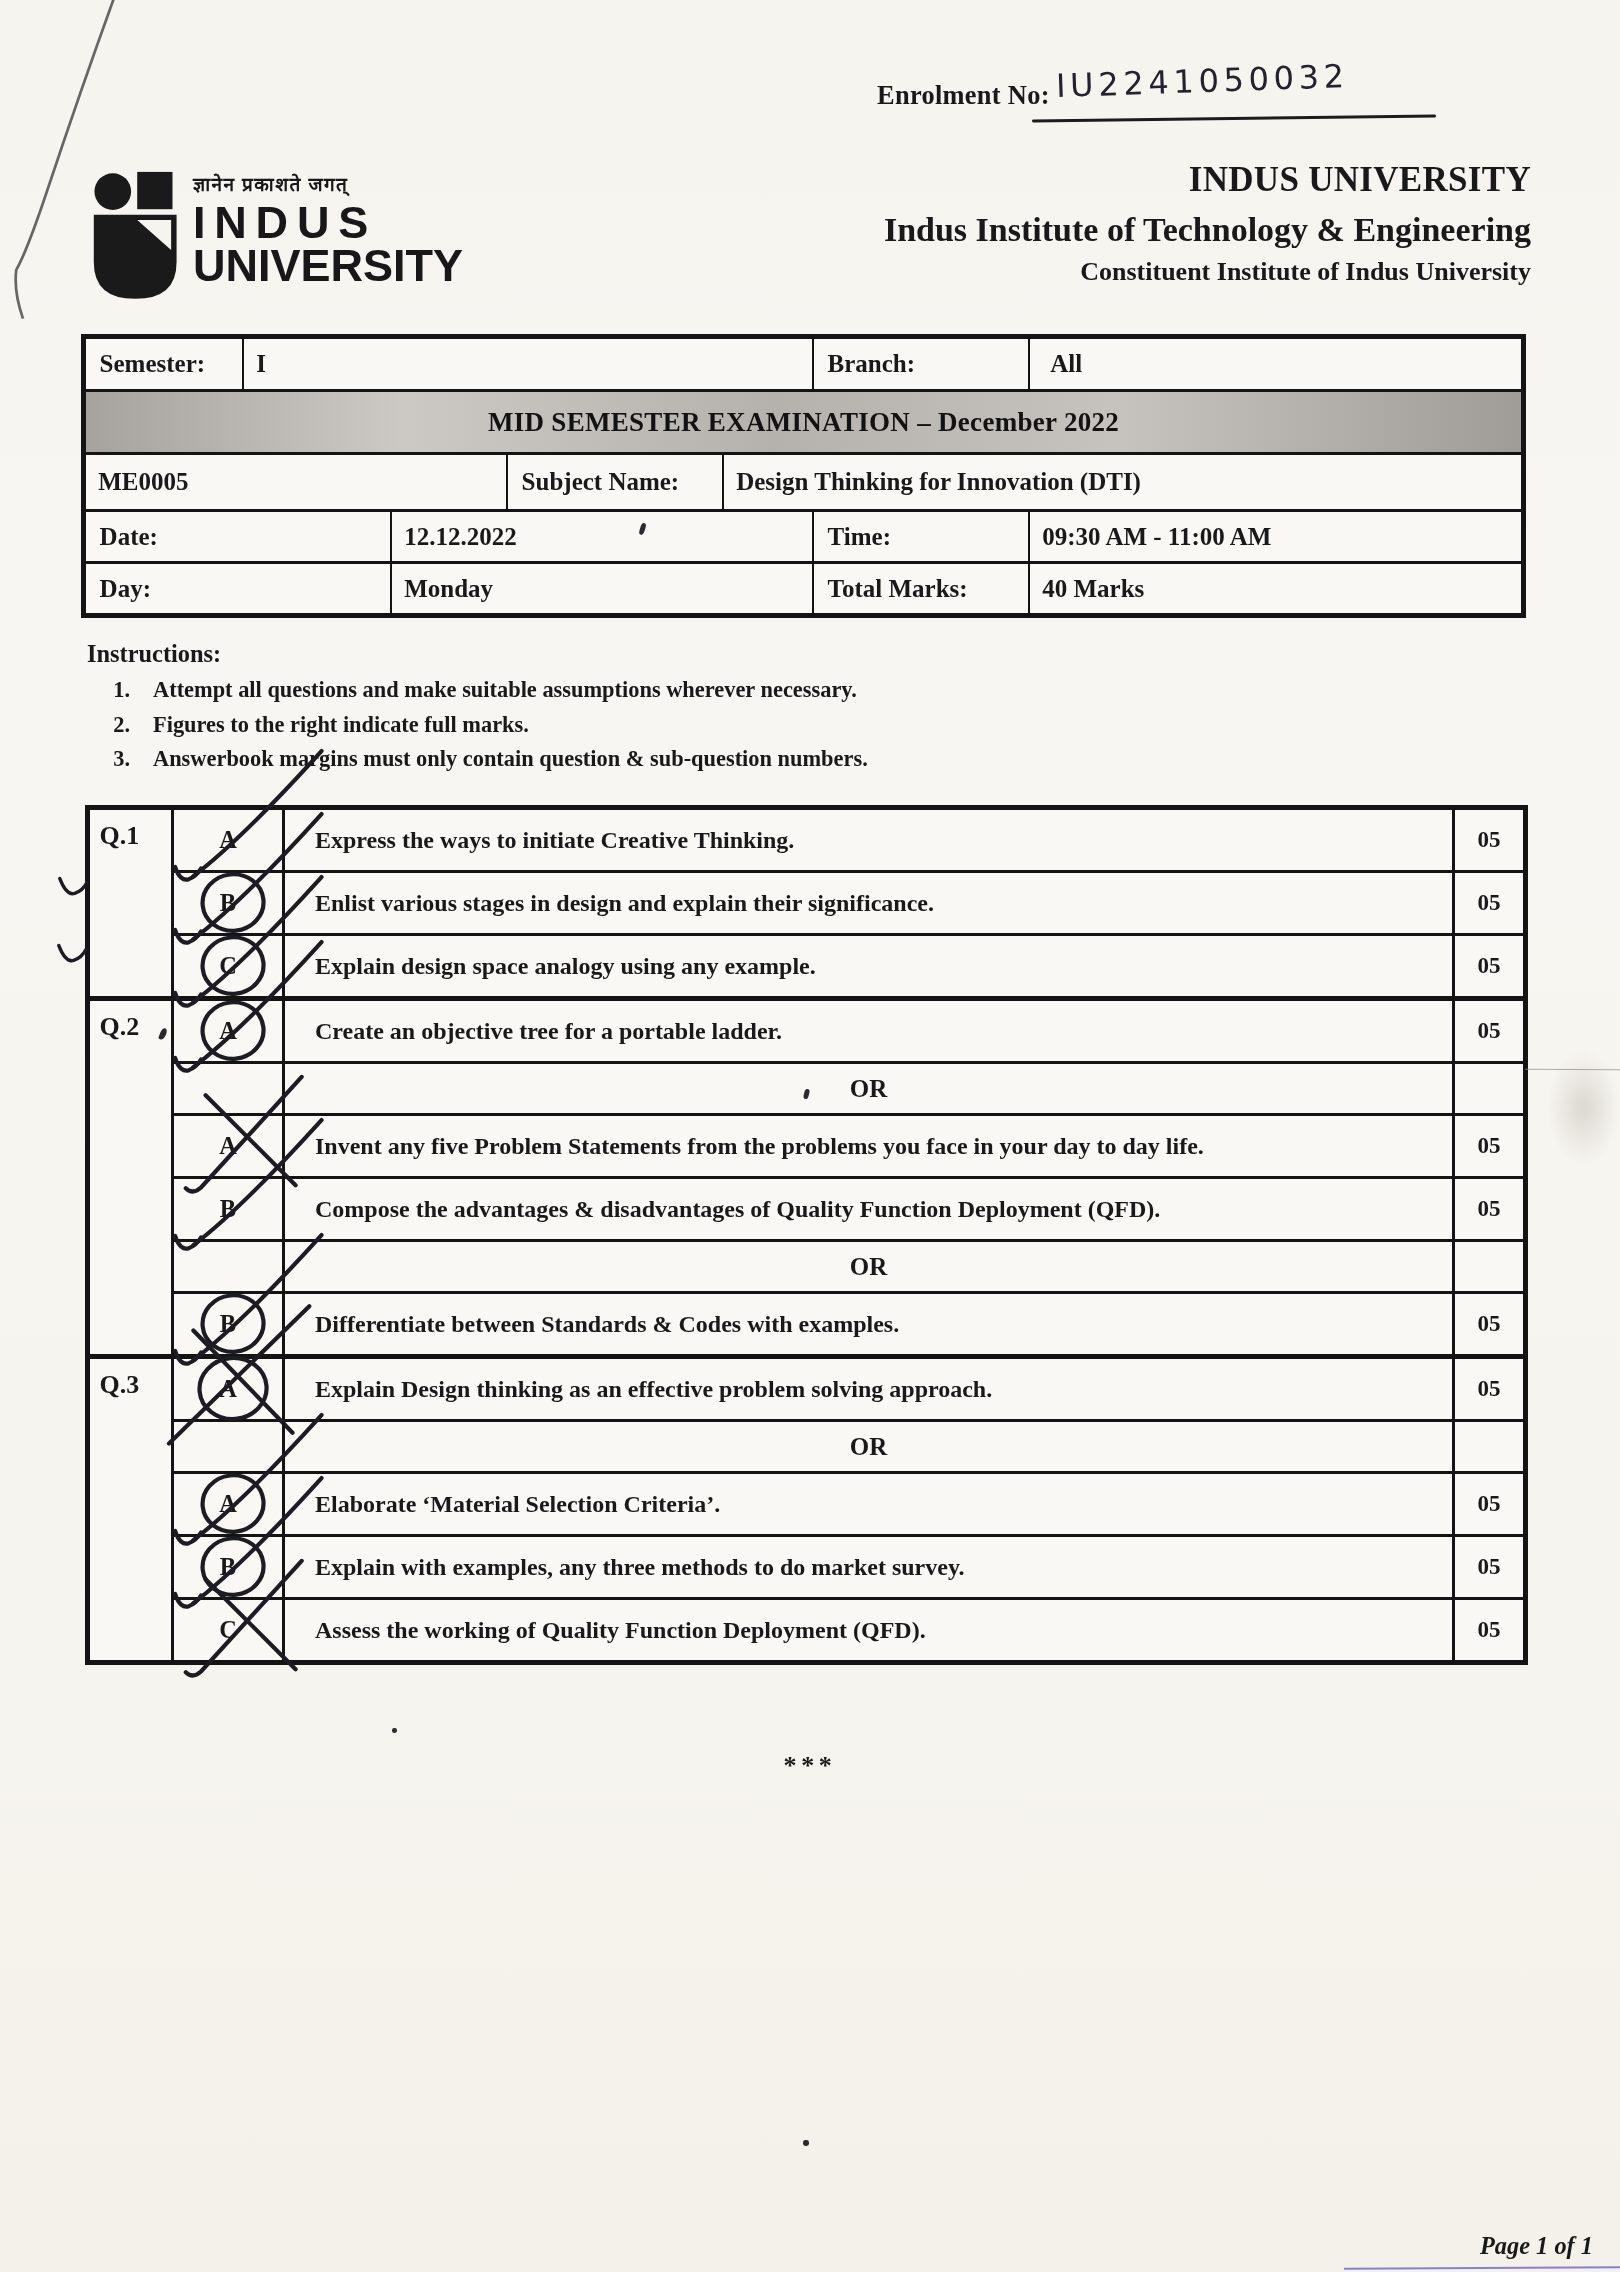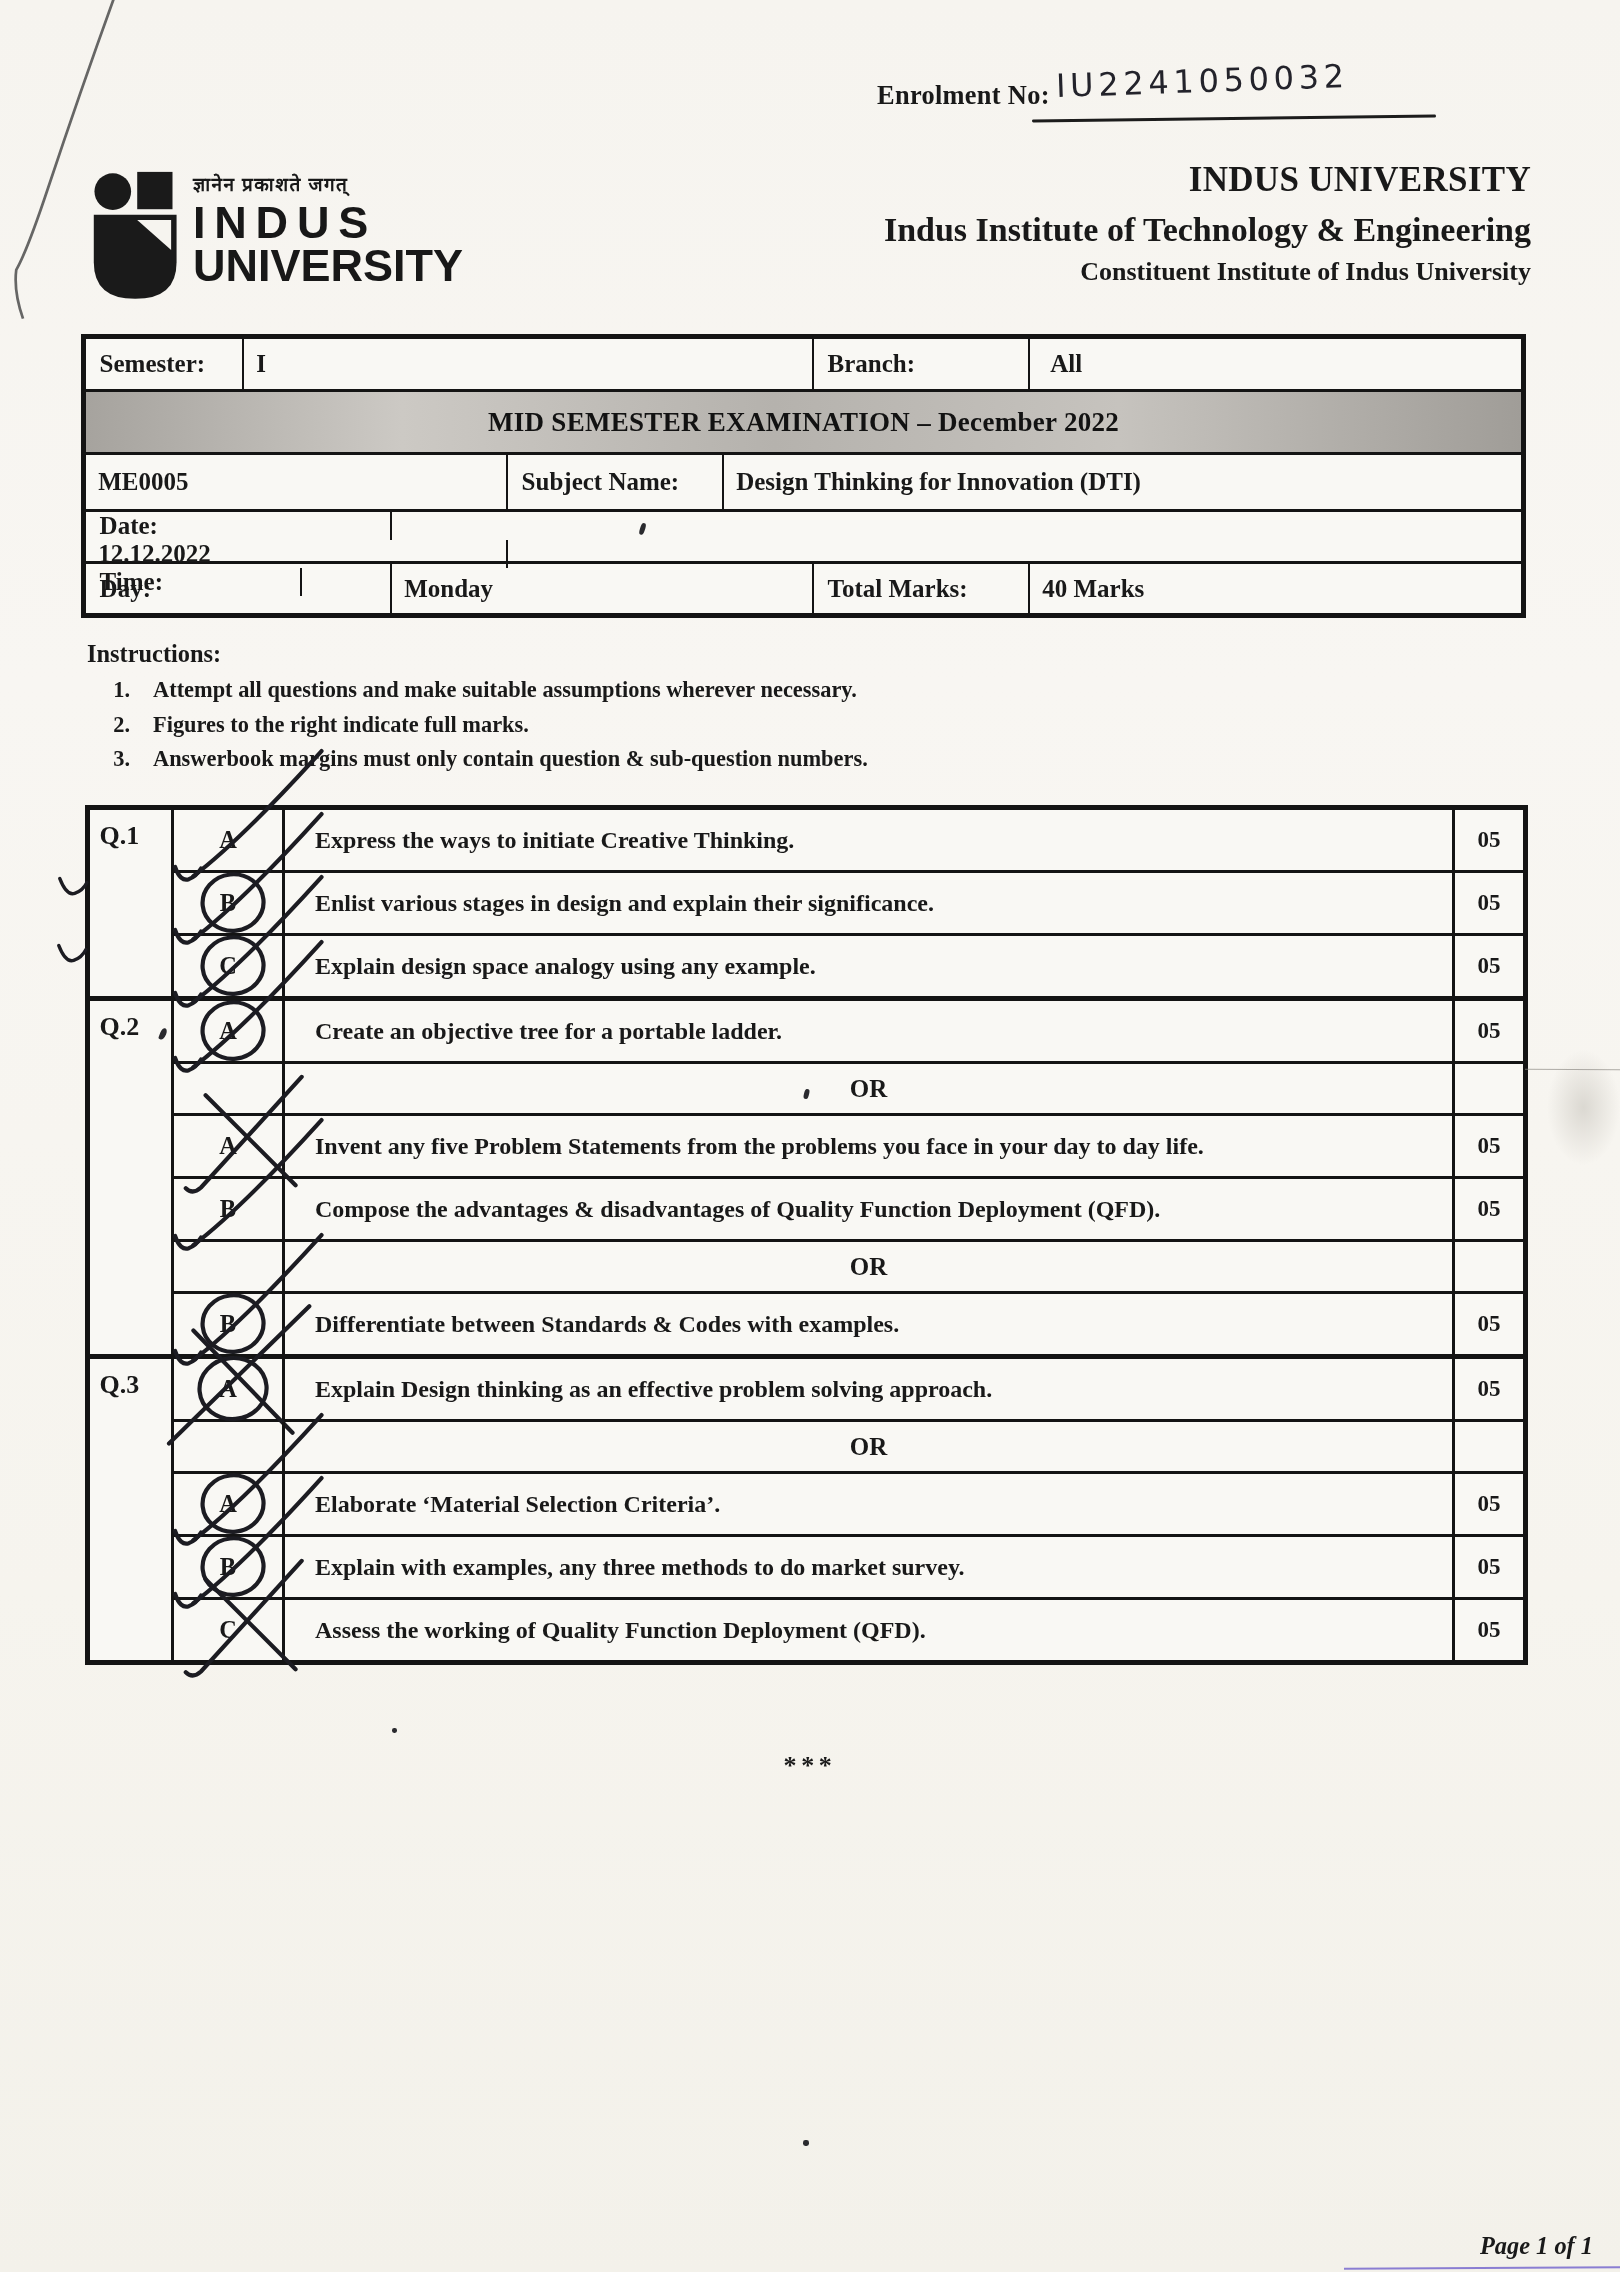--- a/index.html
+++ b/index.html
@@ -35,21 +35,21 @@
   .head-constituent{font-size:26px;font-weight:bold;margin-top:8.1px;}
 
   
   .info-table{left:81px;top:334px;width:1445px;border:5.4px solid #141414;box-sizing:border-box;background:#f9f8f4;}
   .i-row{display:flex;align-items:stretch;}
   .i-row + .i-row{border-top:3.4px solid #141414;}
   .i-cell{display:flex;align-items:center;box-sizing:border-box;font-weight:bold;font-size:25px;}
   .i-label{padding-left:13.6px;}
   .i-value{padding-left:12.2px;}
   .br{border-right:2.7px solid #141414;}
-  .r1{height:50px;} .r2{height:60px;} .r3{height:54px;} .r4{height:49px;flex-direction:column;} .r5{height:49px;}
+  .r1{height:50px;} .r2{height:60px;} .r3{height:54px;} .r4{height:49px;} .r5{height:49px;}
   .w-sem{width:158px;} .w-semv{width:570px;} .w-blbl{width:216px;} 
   .w-lbl{width:306px;} .w-val{width:422px;}
   .flex1{flex:1;}
   .banner{
     justify-content:center;width:100%;font-size:27px;letter-spacing:0.3px;
     background:linear-gradient(90deg,#a6a39e 0%,#ccc9c4 22%,#b5b2ad 48%,#c6c3be 72%,#a09d98 100%);
     color:#121212;
   }
 
   
@@ -127,20 +127,21 @@
     </div>
     <div class="i-row r3">
       <div class="i-cell i-value br w-val">ME0005</div>
       <div class="i-cell i-label br w-blbl">Subject Name:</div>
       <div class="i-cell i-value flex1">Design Thinking for Innovation (DTI)</div>
     </div>
     <div class="i-row r4">
       <div class="i-cell i-label br w-lbl">Date:</div>
       <div class="i-cell i-value br w-val">12.12.2022</div>
       <div class="i-cell i-label br w-blbl">Time:</div>
+      <div class="i-cell i-value flex1">09:30 AM - 11:00 AM</div>
     </div>
     <div class="i-row r5">
       <div class="i-cell i-label br w-lbl">Day:</div>
       <div class="i-cell i-value br w-val">Monday</div>
       <div class="i-cell i-label br w-blbl">Total Marks:</div>
       <div class="i-cell i-value flex1">40 Marks</div>
     </div>
   </div>
 
   <div class="abs instructions">

